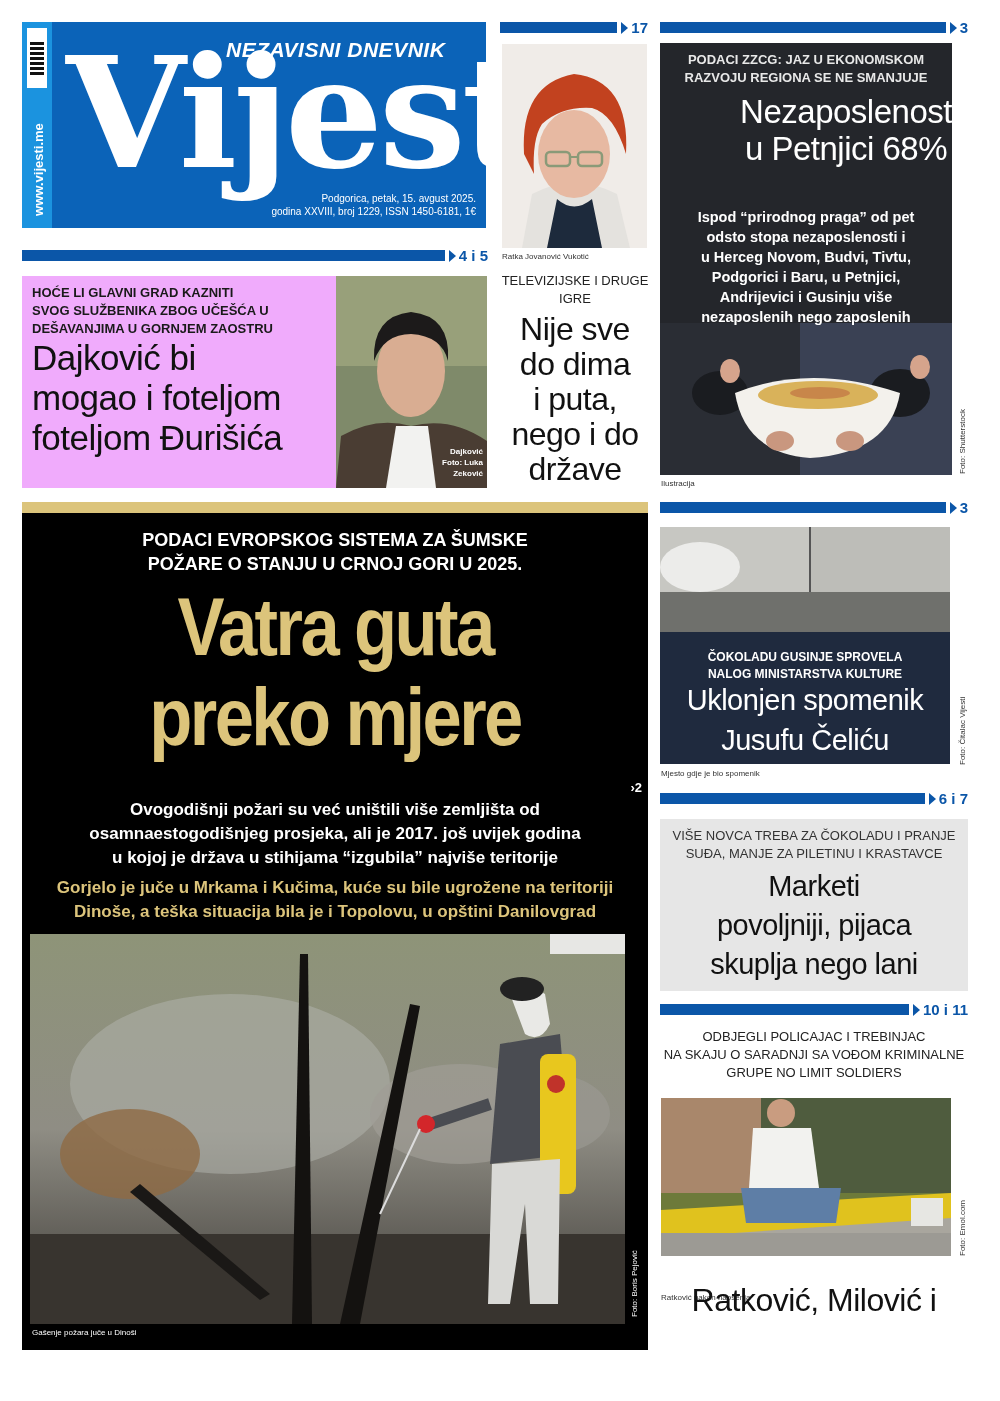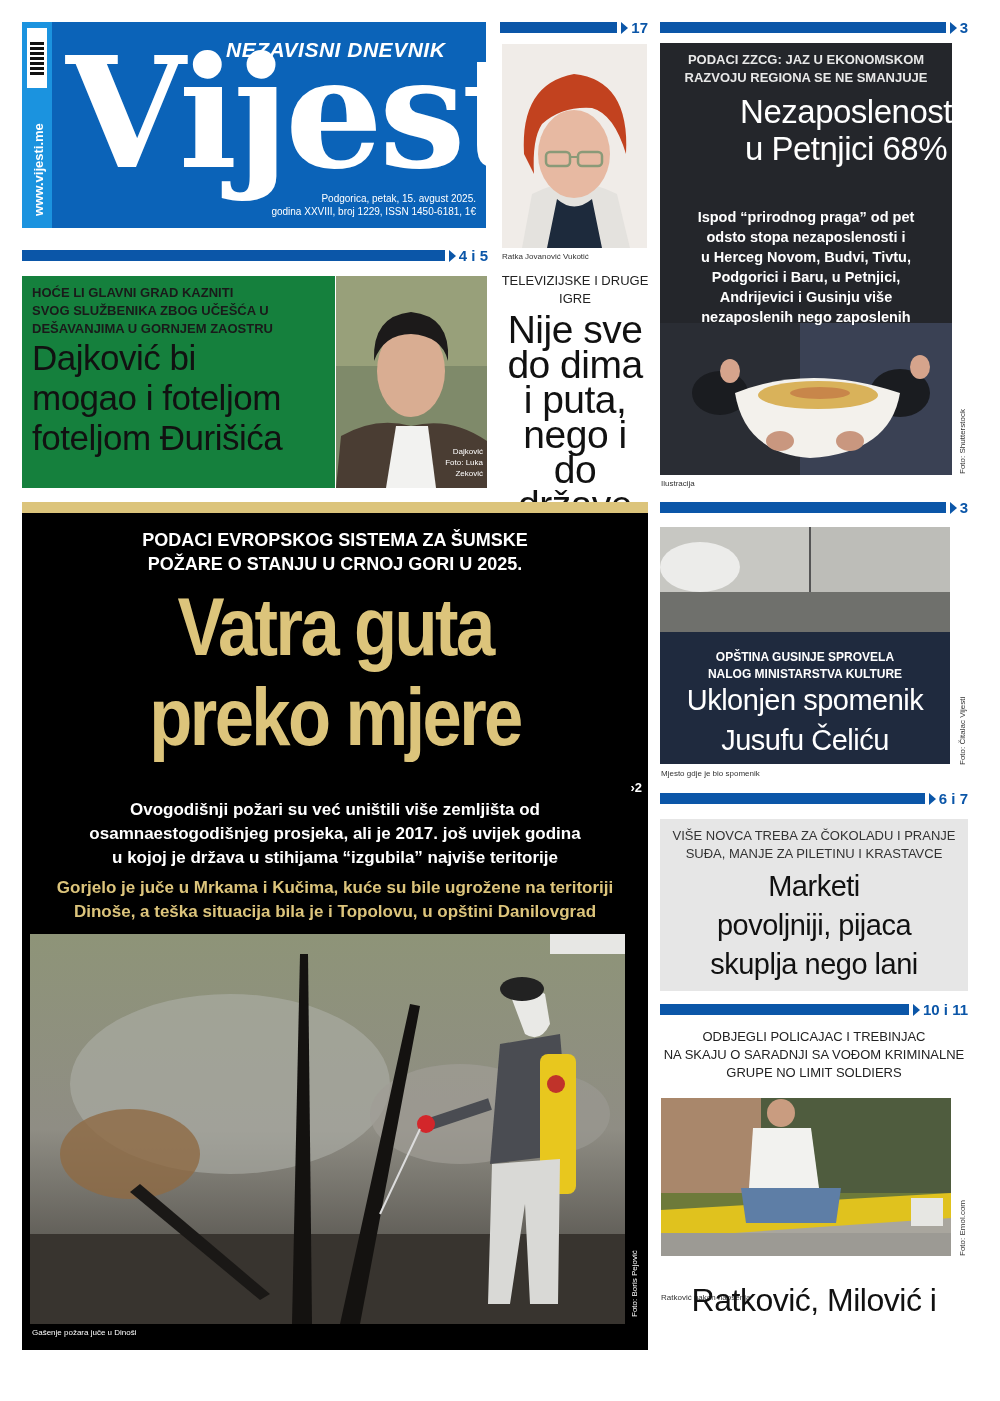--- a/index.html
+++ b/index.html
@@ -21,27 +21,27 @@
   #masthead .tag { position:absolute; left:204px; top:16px; color:#fff; font-family:"Liberation Sans", sans-serif; font-weight:bold; font-style:italic; font-size:21px; letter-spacing:0.5px; }
   #masthead .logo { position:absolute; left:44px; top:6px; color:#fff; font-family:"DejaVu Serif","Liberation Serif", serif; font-weight:bold; font-size:154px; line-height:170px; letter-spacing:-4px; }
   #masthead .dateline { position:absolute; right:10px; top:170px; color:#fff; font-family:"Liberation Sans", sans-serif; font-size:10px; text-align:right; line-height:13px; }
 
   
   .photo { position:absolute; overflow:hidden; }
   .caption { position:absolute; font-family:"Liberation Sans", sans-serif; font-size:8px; color:#333; }
   .vcredit { position:absolute; font-family:"Liberation Sans", sans-serif; font-size:8px; color:#333; transform:rotate(-90deg); transform-origin:left top; white-space:nowrap; }
 
   
-  #daj { left:22px; top:276px; width:313px; height:212px; background:#15803d; }
+  #daj { left:22px; top:276px; width:313px; height:212px; background:#f0abfc;padding-left:40px; }
   #daj .kicker { position:absolute; left:10px; top:8px; width:300px; font-family:"Liberation Sans", sans-serif; font-weight:bold; font-size:13px; line-height:18px; color:#1a1a1a; }
   #daj .head { position:absolute; left:10px; top:62px; width:310px; font-family:"Liberation Sans", sans-serif; font-size:35px; line-height:40px; color:#111; letter-spacing:-0.5px; }
 
   
   #tv .kicker { position:absolute; left:500px; top:272px; width:150px; text-align:center; font-family:"Liberation Sans", sans-serif; font-size:13px; line-height:18px; color:#222; }
-  #tv .head { position:absolute; left:500px; top:312px; width:150px; text-align:center; font-family:"Liberation Sans", sans-serif; font-size:39px; line-height:35px; color:#111; letter-spacing:-0.5px; }
+  #tv .head { position:absolute; left:500px; top:312px; width:150px; text-align:center; font-family:"Liberation Sans", sans-serif; font-size:32px; line-height:35px; color:#111; letter-spacing:-0.5px; }
 
   
   #nez { left:660px; top:43px; width:292px; height:432px; background:#24262b; }
   #nez .kicker { position:absolute; left:0; top:8px; width:292px; text-align:center; color:#e8e8e8; font-family:"Liberation Sans", sans-serif; font-weight:bold; font-size:13px; line-height:18px; }
   #nez .head { position:absolute; left:0; top:50px; width:292px; text-align:center; color:#fff; font-family:"Liberation Sans", sans-serif; font-size:33px; line-height:37px; letter-spacing:-0.5px;padding-left:40px; }
   #nez .sub { position:absolute; left:0; top:164px; width:292px; text-align:center; color:#fff; font-family:"Liberation Sans", sans-serif; font-weight:bold; font-size:14.5px; line-height:20px; }
 
   
   #fire { left:22px; top:502px; width:626px; height:848px; background:#000; }
   #fire .goldbar { position:absolute; left:0; top:0; width:626px; height:11px; background:#dcc47b; }
@@ -178,21 +178,21 @@
     <div>HOĆE LI GLAVNI GRAD KAZNITI</div>
     <div>SVOG SLUŽBENIKA ZBOG UČEŠĆA U</div>
     <div>DEŠAVANJIMA U GORNJEM ZAOSTRU</div>
   </div>
   <div class="head">
     <div>Dajković bi</div>
     <div>mogao i foteljom</div>
     <div>foteljom Đurišića</div>
   </div>
 </div>
-<div class="photo" style="left:336px;top:276px;width:151px;height:212px;">
+<div class="photo" style="left:336px;top:276px;width:151px;height:212px;font-weight:bold;">
   <svg width="151" height="212" viewBox="0 0 151 212">
     <rect width="151" height="212" fill="#7f8a6a"></rect>
     <rect x="0" y="0" width="151" height="90" fill="#98a07a"></rect>
     <path d="M0 212 L5 160 Q40 140 75 150 Q115 140 151 165 L151 212 Z" fill="#4a3d33"></path>
     <path d="M50 212 L60 150 L92 150 L100 212 Z" fill="#f2f2f0"></path>
     <ellipse cx="75" cy="95" rx="34" ry="46" fill="#d9ad92"></ellipse>
     <path d="M38 85 Q36 40 75 36 Q115 40 112 85 Q106 60 75 58 Q48 58 38 85 Z" fill="#1c1a1a"></path>
   </svg>
   <div class="abs" style="right:4px;top:170px;color:#fff;font-family:'Liberation Sans',sans-serif;font-size:8px;text-align:right;line-height:11px;">
     <div>Dajković</div>
@@ -265,21 +265,21 @@
 <div id="spom" class="abs">
   <svg class="abs" style="left:0;top:0" width="290" height="237" viewBox="0 0 290 237">
     <rect width="290" height="237" fill="#1f2a3e"></rect>
     <rect x="0" y="0" width="290" height="105" fill="#c7c7c2"></rect>
     <rect x="150" y="0" width="140" height="105" fill="#bdbdb8"></rect>
     <line x1="150" y1="0" x2="150" y2="105" stroke="#555" stroke-width="2"></line>
     <rect x="0" y="65" width="290" height="40" fill="#6f706c"></rect>
     <ellipse cx="40" cy="40" rx="40" ry="25" fill="#ececea"></ellipse>
   </svg>
   <div class="kicker">
-    <div>OPŠTINA GUSINJE SPROVELA</div>
+    <div>ČOKOLADU GUSINJE SPROVELA</div>
     <div>NALOG MINISTARSTVA KULTURE</div>
   </div>
   <div class="head">
     <div>Uklonjen spomenik</div>
     <div>Jusufu Čeliću</div>
   </div>
 </div>
 <div class="caption" style="left:661px;top:769px;">Mjesto gdje je bio spomenik</div>
 <div class="vcredit" style="left:958px;top:765px;">Foto: Čitalac Vijesti</div>
 

